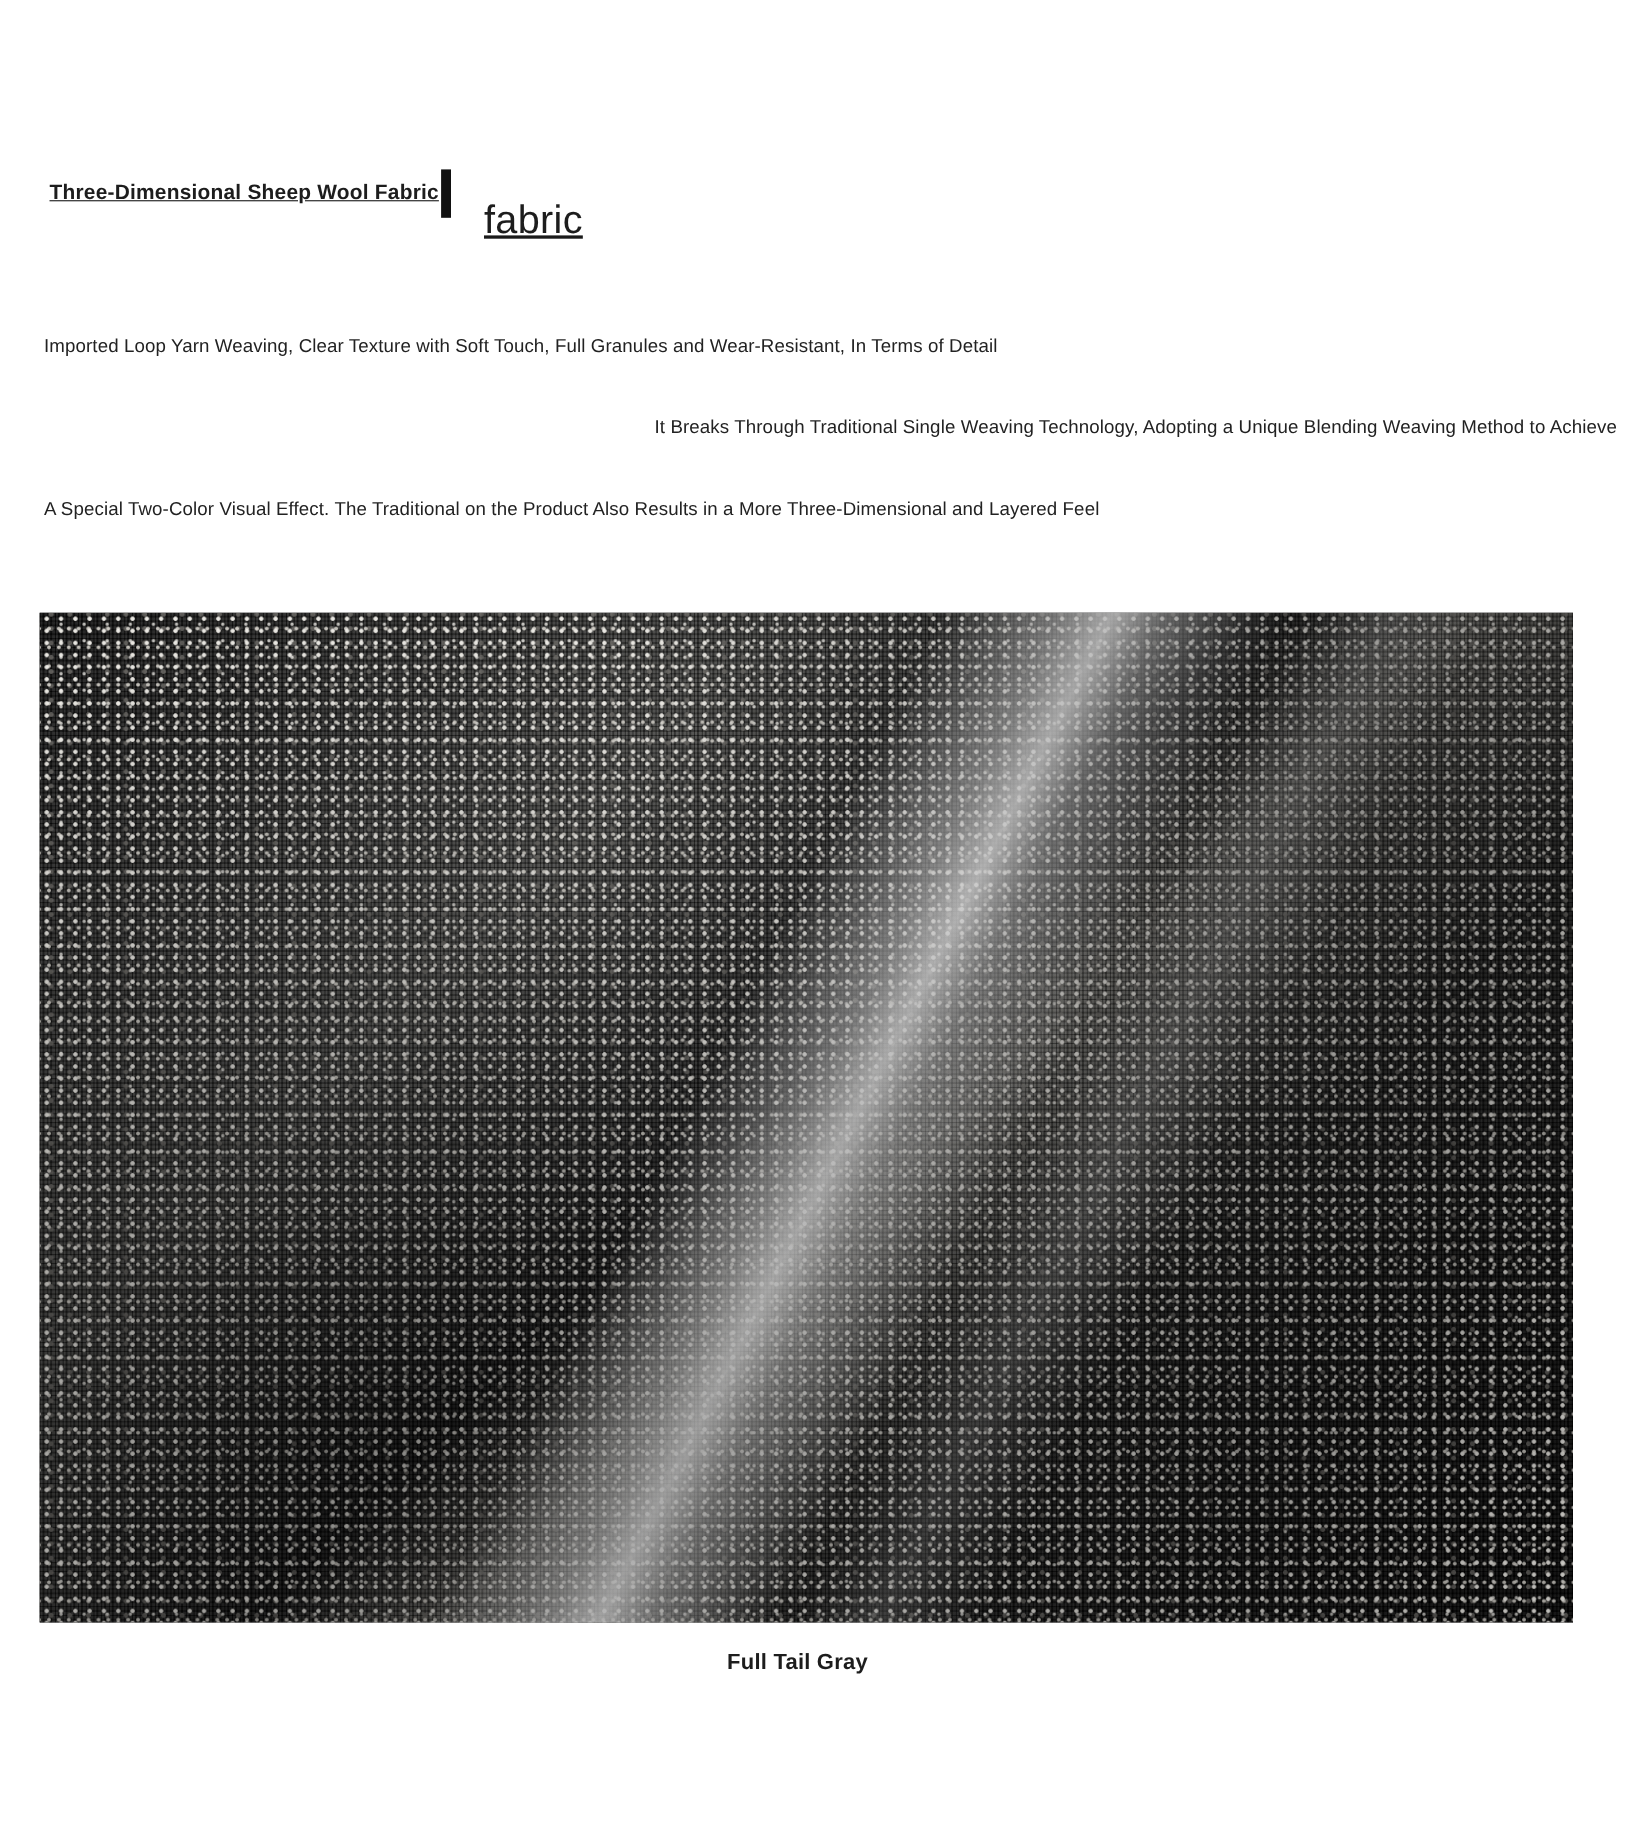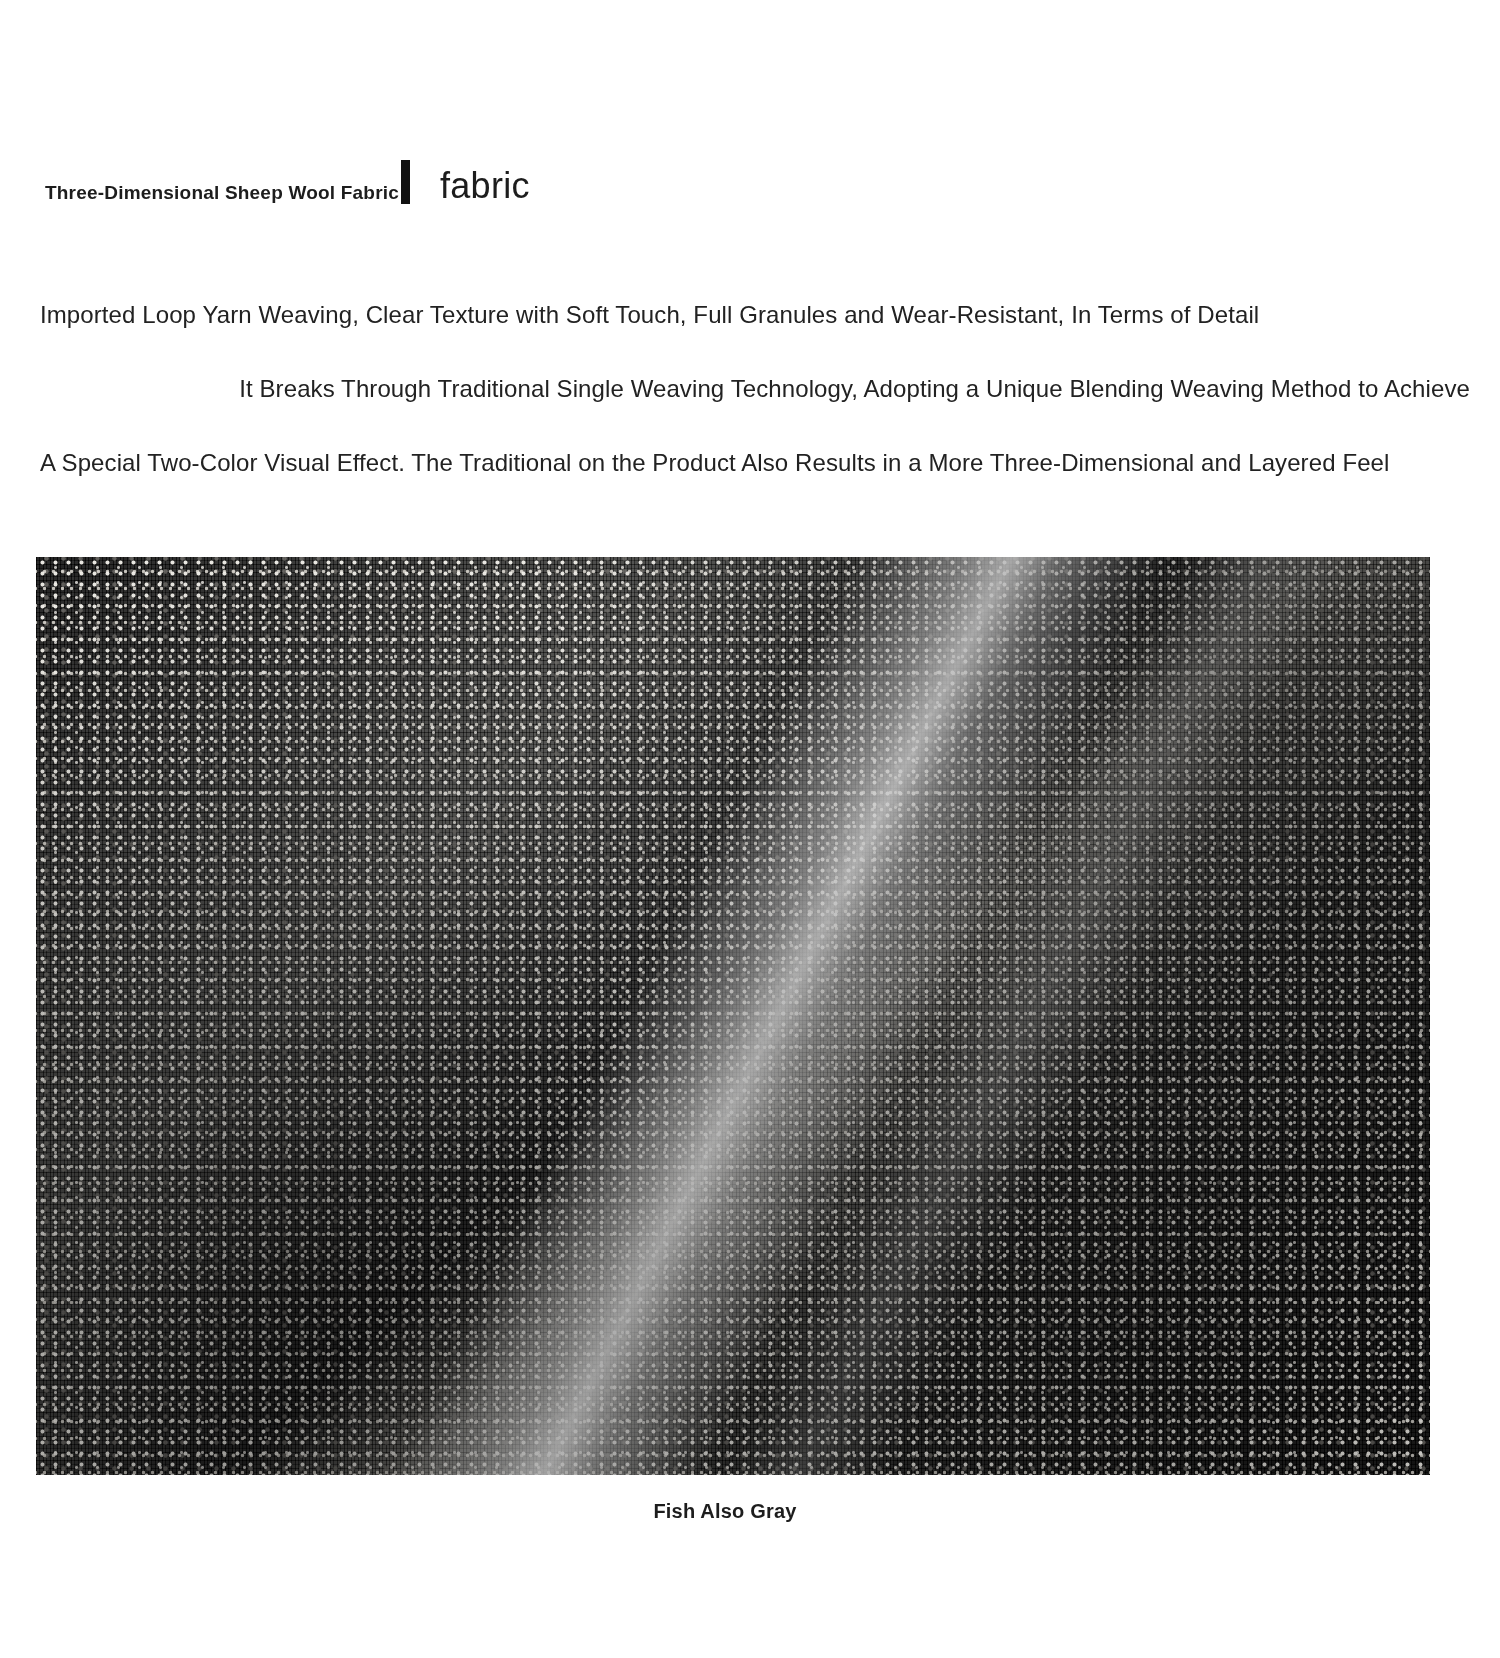--- a/index.html
+++ b/index.html
@@ -21,22 +21,23 @@
     width: 1500px;
     height: 1658px;
   }
 
   
   .heading-row {
     position: absolute;
     left: 45px;
     top: 148px;
     display: flex;
-    align-items: flex-end;
+    align-items: center;
     height: 56px;
+    text-decoration: underline;
   }
   .heading-main {
     font-size: 19px;
     font-weight: bold;
     letter-spacing: 0.2px;
     color: #1d1d1d;
     white-space: nowrap;
     line-height: 1;
     padding-bottom: 2px;
   }
@@ -59,21 +60,21 @@
   }
 
   
   .desc {
     position: absolute;
     left: 40px;
     top: 278px;
     width: 1430px;
   }
   .desc-line {
-    font-size: 24px;
+    font-size: 17px;
     line-height: 74px;
     color: #222222;
     white-space: nowrap;
     letter-spacing: 0.1px;
   }
   .desc-line.indent-1 { padding-left: 5px; text-align: right; }
   .desc-line.indent-2 { padding-left: 0px; }
 
   
   .photo-wrap {
@@ -185,15 +186,15 @@
     <div class="desc-line">Imported Loop Yarn Weaving, Clear Texture with Soft Touch, Full Granules and Wear-Resistant, In Terms of Detail</div>
     <div class="desc-line indent-1">It Breaks Through Traditional Single Weaving Technology, Adopting a Unique Blending Weaving Method to Achieve</div>
     <div class="desc-line indent-2">A Special Two-Color Visual Effect. The Traditional on the Product Also Results in a More Three-Dimensional and Layered Feel</div>
   </div>
 
   <div class="photo-wrap">
     <div class="photo"></div>
     <div class="photo-grain"></div>
   </div>
 
-  <div class="caption">Fish Also Gray</div>
+  <div class="caption">Full Tail Gray</div>
 
 </div>
 
 </body></html>

